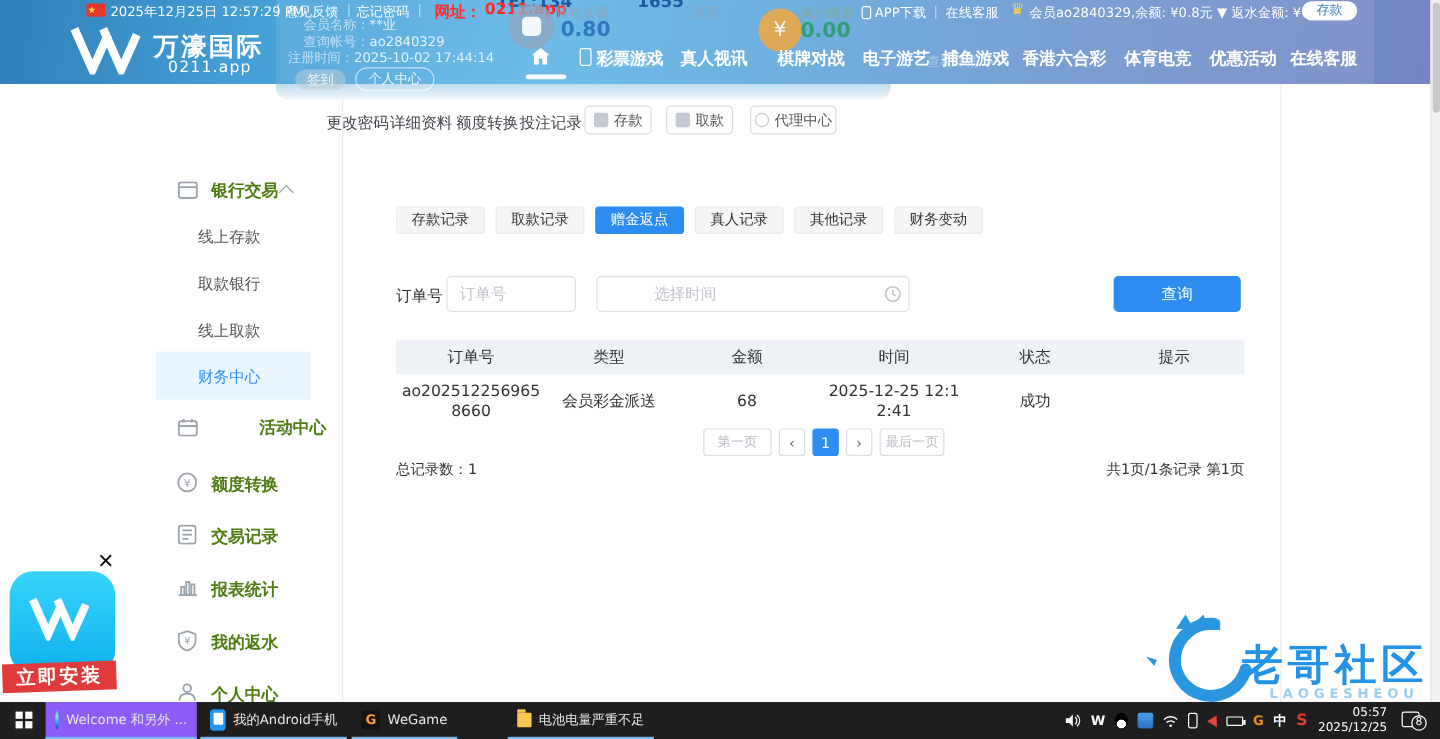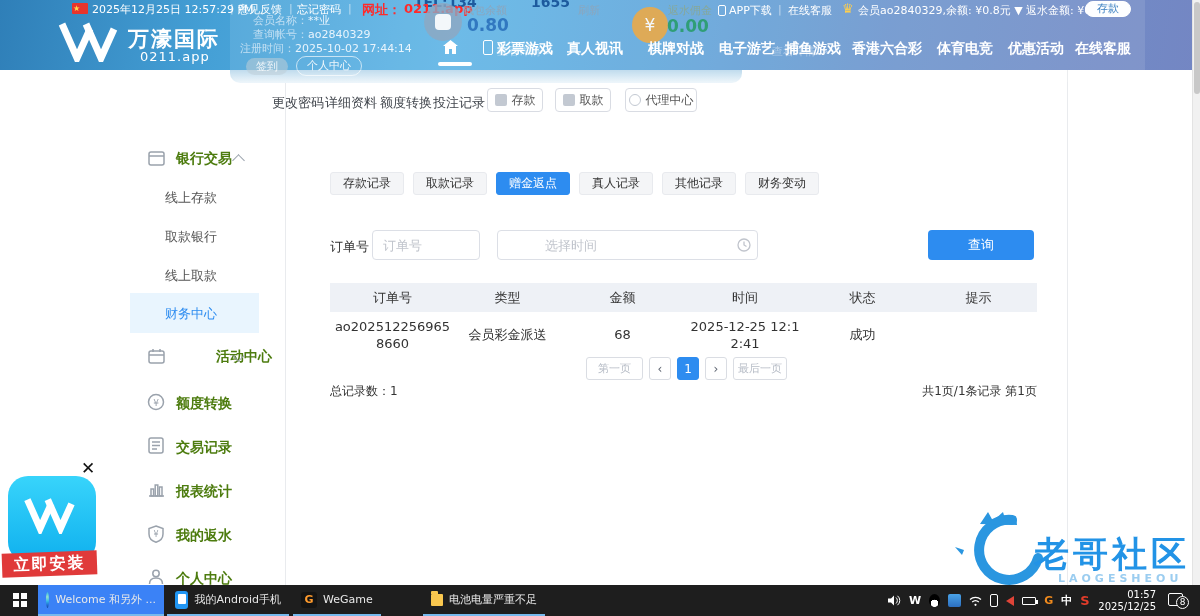--- a/index.html
+++ b/index.html
@@ -90,21 +90,21 @@
   
   .close-x { font-size:17px; font-weight:bold; color:#111; cursor:pointer; }
   .app-badge { width:88px; height:86px; border-radius:20px; background:linear-gradient(180deg,#38d4fb,#0fb0ee); }
   .ribbon { width:95px; height:24px; background:#e03a3a; color:#fff; font-size:16px; font-weight:bold;
     text-align:center; line-height:24px; transform:rotate(-2deg); letter-spacing:2px; cursor:pointer; }
 
   
   .taskbar { position:absolute; left:0; top:585px; width:1200px; height:31px; background:#1e1e1e; z-index:30; }
   .task { position:absolute; top:0; height:31px; display:flex; align-items:center; gap:6px; padding:0 8px;
     border-bottom:2px solid #76b9ed; cursor:pointer; }
-  .task.active { background:#3b82f6; }
+  .task.active { background:#8b5cf6; }
   .task-label { color:#e8e8e8; font-size:11px; white-space:nowrap; }
   .win-grid { display:grid; grid-template-columns:6px 6px; grid-template-rows:6px 6px; gap:2px; }
   .win-grid div { background:#fff; }
   .edge-ico { width:16px; height:16px; border-radius:50%;
     background:radial-gradient(circle at 30% 30%,#9ee6c8,#35b6e8 40%,#1f6ed0 72%,#15459c 100%); }
   .phone-ico { width:14px; height:18px; background:#2196f3; border-radius:3px; position:relative; }
   .phone-ico::after { content:""; position:absolute; left:3px; top:3px; width:8px; height:10px; background:#fff; border-radius:1px; }
   .wegame-ico { width:16px; height:16px; background:#141414; border-radius:3px; color:#ff9b2d;
     font-size:11px; font-weight:bold; text-align:center; line-height:16px; }
   .folder-ico { width:16px; height:12px; background:#f9c74f; border-radius:1px; position:relative; }
@@ -395,20 +395,20 @@
       <div style="width:8px;height:13px;border:1px solid #fff;border-radius:2px;"></div>
       <div style="width:0;height:0;border-top:5px solid transparent;border-bottom:5px solid transparent;border-right:8px solid #e04438;"></div>
       <div style="width:14px;height:8px;border:1px solid #fff;border-radius:1px;position:relative;">
           <div style="position:absolute;right:-3px;top:2px;width:2px;height:4px;background:#fff;"></div>
         </div>
       <span class="tray-letter" style="color:#f08a1d;">G</span>
       <span class="tray-letter">中</span>
       <span class="tray-letter" style="color:#e23c2a; font-size:13px;">S</span>
     </div>
     <div class="abs clock" style="left:1098px; top:4px; width:58px;">
-      <div>01:57</div>
+      <div>05:57</div>
       <div>2025/12/25</div>
     </div>
     <div class="abs notif" style="left:1168px; top:8px;">
       <div class="badge">8</div>
     </div>
   </div>
 </div>
 
 </body></html>

